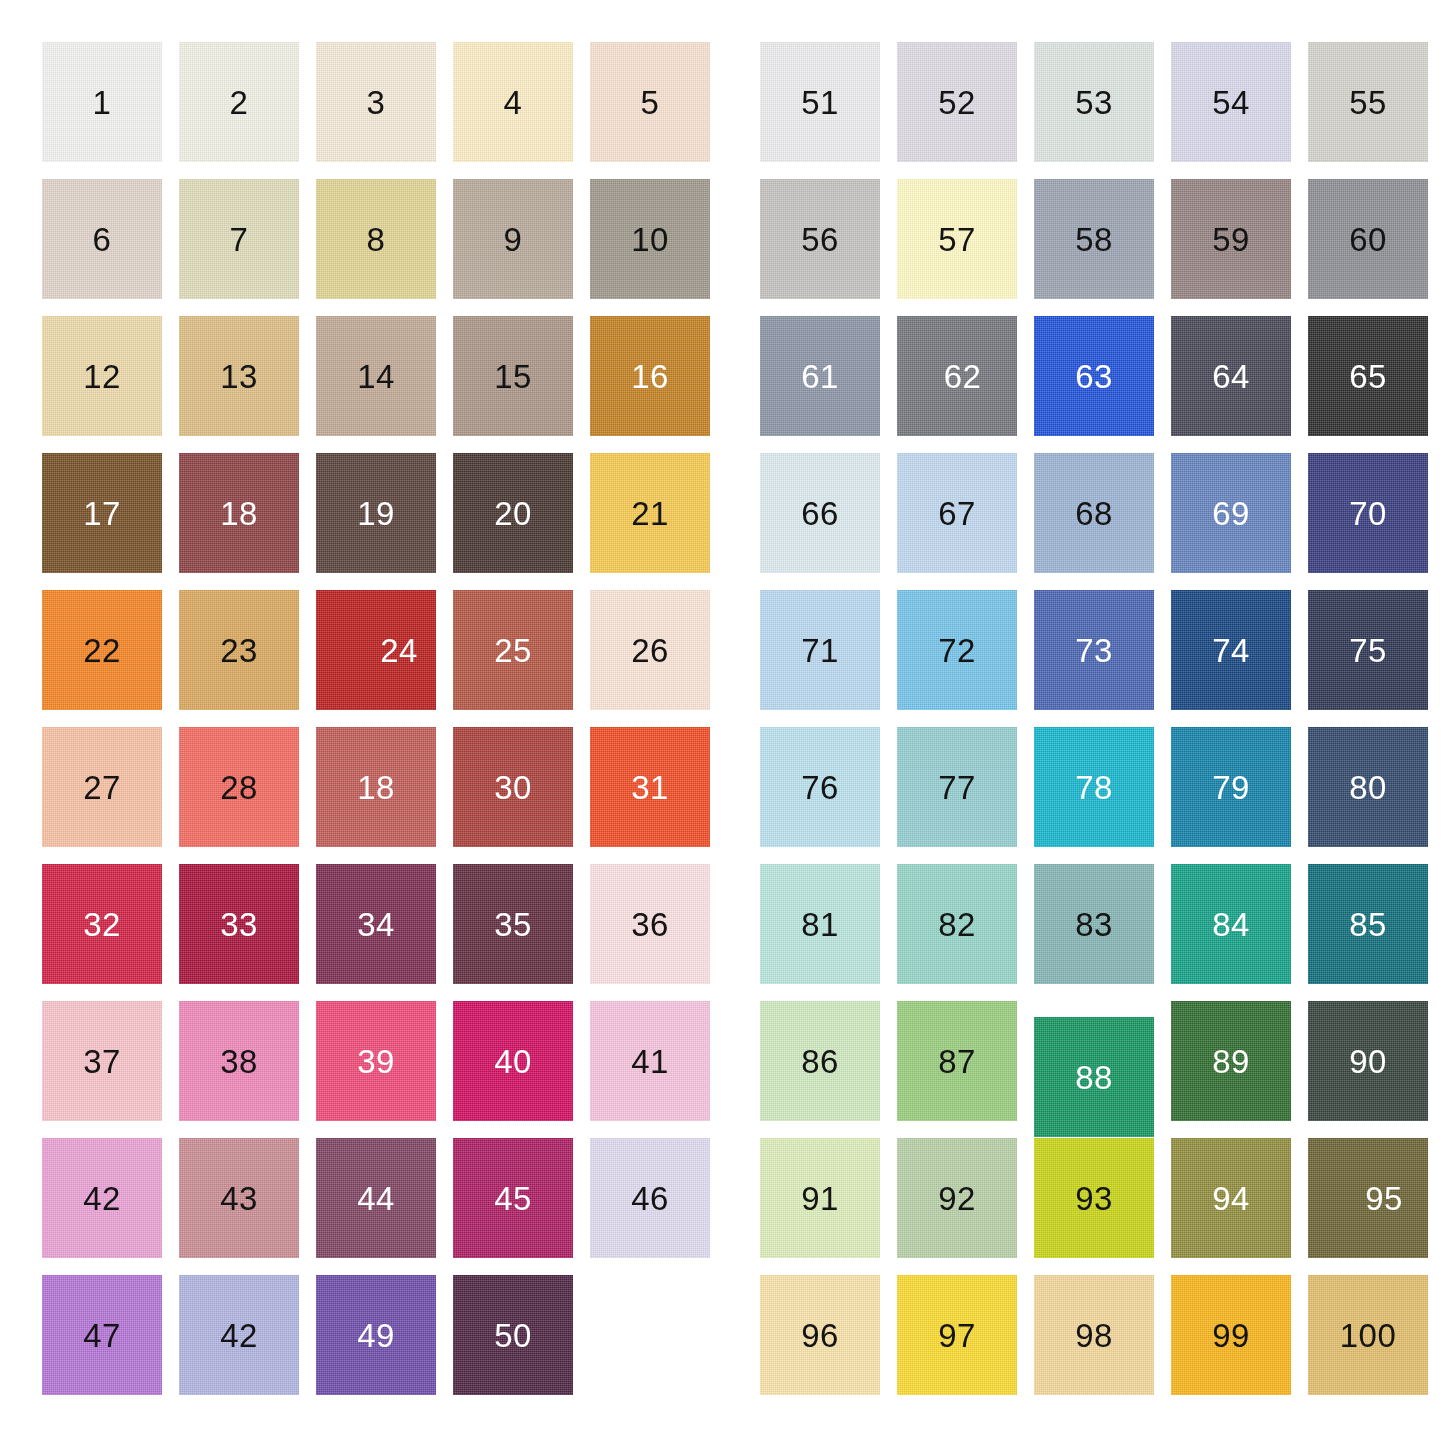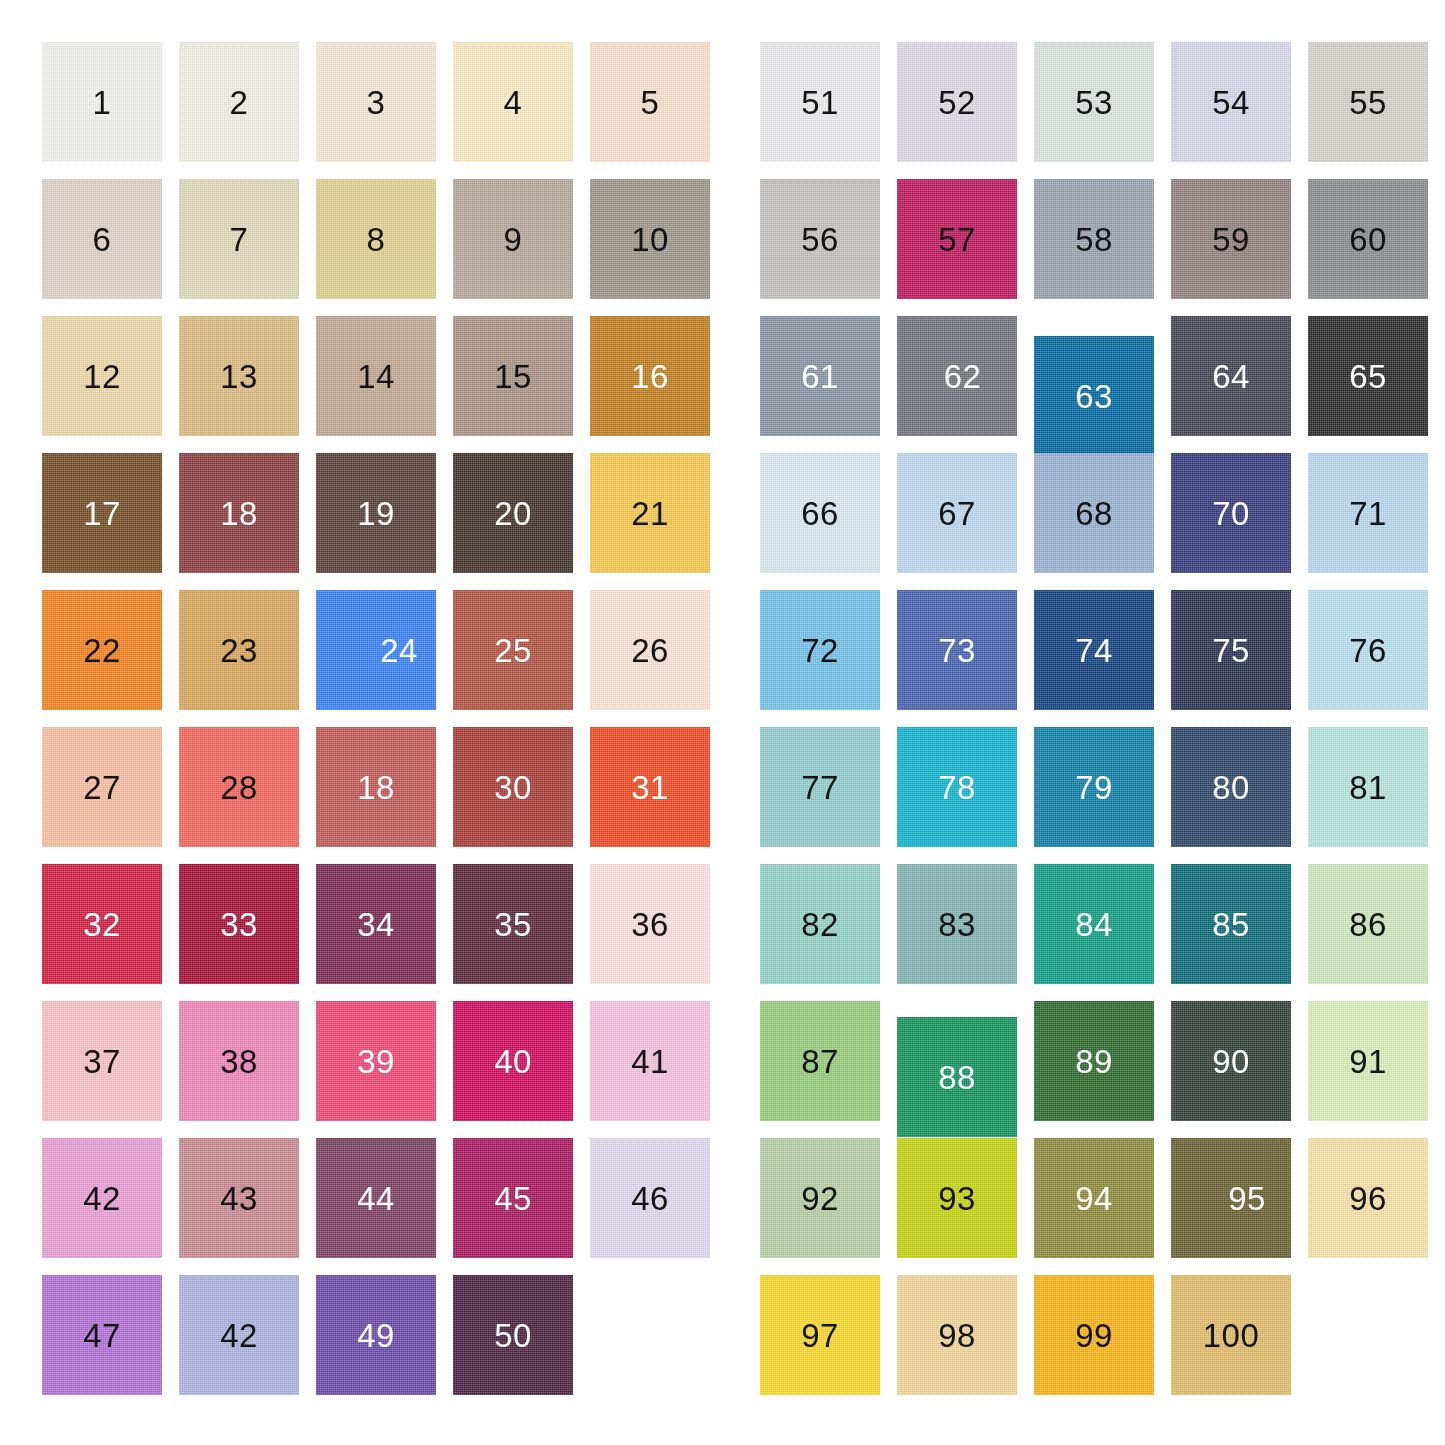--- a/index.html
+++ b/index.html
@@ -135,21 +135,21 @@
       </div>
       <div class="swatch" style="background-color: rgb(246, 201, 78);">
         <span class="swatch-label lbl-dark">21</span>
       </div>
       <div class="swatch" style="background-color: rgb(245, 130, 32);">
         <span class="swatch-label lbl-dark">22</span>
       </div>
       <div class="swatch" style="background-color: rgb(217, 167, 92);">
         <span class="swatch-label lbl-dark">23</span>
       </div>
-      <div class="swatch" style="background-color: #3b82f6; padding-left: 46px;">
+      <div class="swatch" style="background-color: #b91c1c; padding-left: 46px;">
         <span class="swatch-label lbl-light">24</span>
       </div>
       <div class="swatch" style="background-color: rgb(180, 85, 67);">
         <span class="swatch-label lbl-light">25</span>
       </div>
       <div class="swatch" style="background-color: rgb(249, 228, 214);">
         <span class="swatch-label lbl-dark">26</span>
       </div>
       <div class="swatch" style="background-color: rgb(247, 192, 163);">
         <span class="swatch-label lbl-dark">27</span>
@@ -236,55 +236,58 @@
       </div>
       <div class="swatch" style="background-color: rgb(215, 216, 234);">
         <span class="swatch-label lbl-dark">54</span>
       </div>
       <div class="swatch" style="background-color: rgb(211, 210, 204);">
         <span class="swatch-label lbl-dark">55</span>
       </div>
       <div class="swatch" style="background-color: rgb(195, 194, 191);">
         <span class="swatch-label lbl-dark">56</span>
       </div>
-      <div class="swatch" style="background-color: #be185d;">
+      <div class="swatch" style="background-color: #fef9c3;">
         <span class="swatch-label lbl-dark">57</span>
       </div>
       <div class="swatch" style="background-color: rgb(154, 163, 177);">
         <span class="swatch-label lbl-dark">58</span>
       </div>
       <div class="swatch" style="background-color: rgb(147, 130, 128);">
         <span class="swatch-label lbl-dark">59</span>
       </div>
       <div class="swatch" style="background-color: rgb(139, 141, 146);">
         <span class="swatch-label lbl-dark">60</span>
       </div>
       <div class="swatch" style="background-color: rgb(138, 147, 164);">
         <span class="swatch-label lbl-light">61</span>
       </div>
       <div class="swatch" style="background-color: rgb(115, 117, 123); padding-left: 11px;">
         <span class="swatch-label lbl-light">62</span>
       </div>
-      <div class="swatch" style="background-color: #0369a1; margin-top: 20px;">
+      <div class="swatch" style="background-color: #1d4ed8;">
         <span class="swatch-label lbl-light">63</span>
       </div>
       <div class="swatch" style="background-color: rgb(70, 69, 85);">
         <span class="swatch-label lbl-light">64</span>
       </div>
       <div class="swatch" style="background-color: rgb(43, 43, 43);">
         <span class="swatch-label lbl-light">65</span>
       </div>
       <div class="swatch" style="background-color: rgb(220, 234, 238);">
         <span class="swatch-label lbl-dark">66</span>
       </div>
       <div class="swatch" style="background-color: rgb(191, 215, 239);">
         <span class="swatch-label lbl-dark">67</span>
       </div>
       <div class="swatch" style="background-color: rgb(154, 178, 210);">
         <span class="swatch-label lbl-dark">68</span>
+      </div>
+      <div class="swatch" style="background-color: rgb(99, 130, 189);">
+        <span class="swatch-label lbl-light">69</span>
       </div>
       <div class="swatch" style="background-color: rgb(54, 58, 124);">
         <span class="swatch-label lbl-light">70</span>
       </div>
       <div class="swatch" style="background-color: rgb(184, 216, 239);">
         <span class="swatch-label lbl-dark">71</span>
       </div>
       <div class="swatch" style="background-color: rgb(116, 195, 233);">
         <span class="swatch-label lbl-dark">72</span>
       </div>

